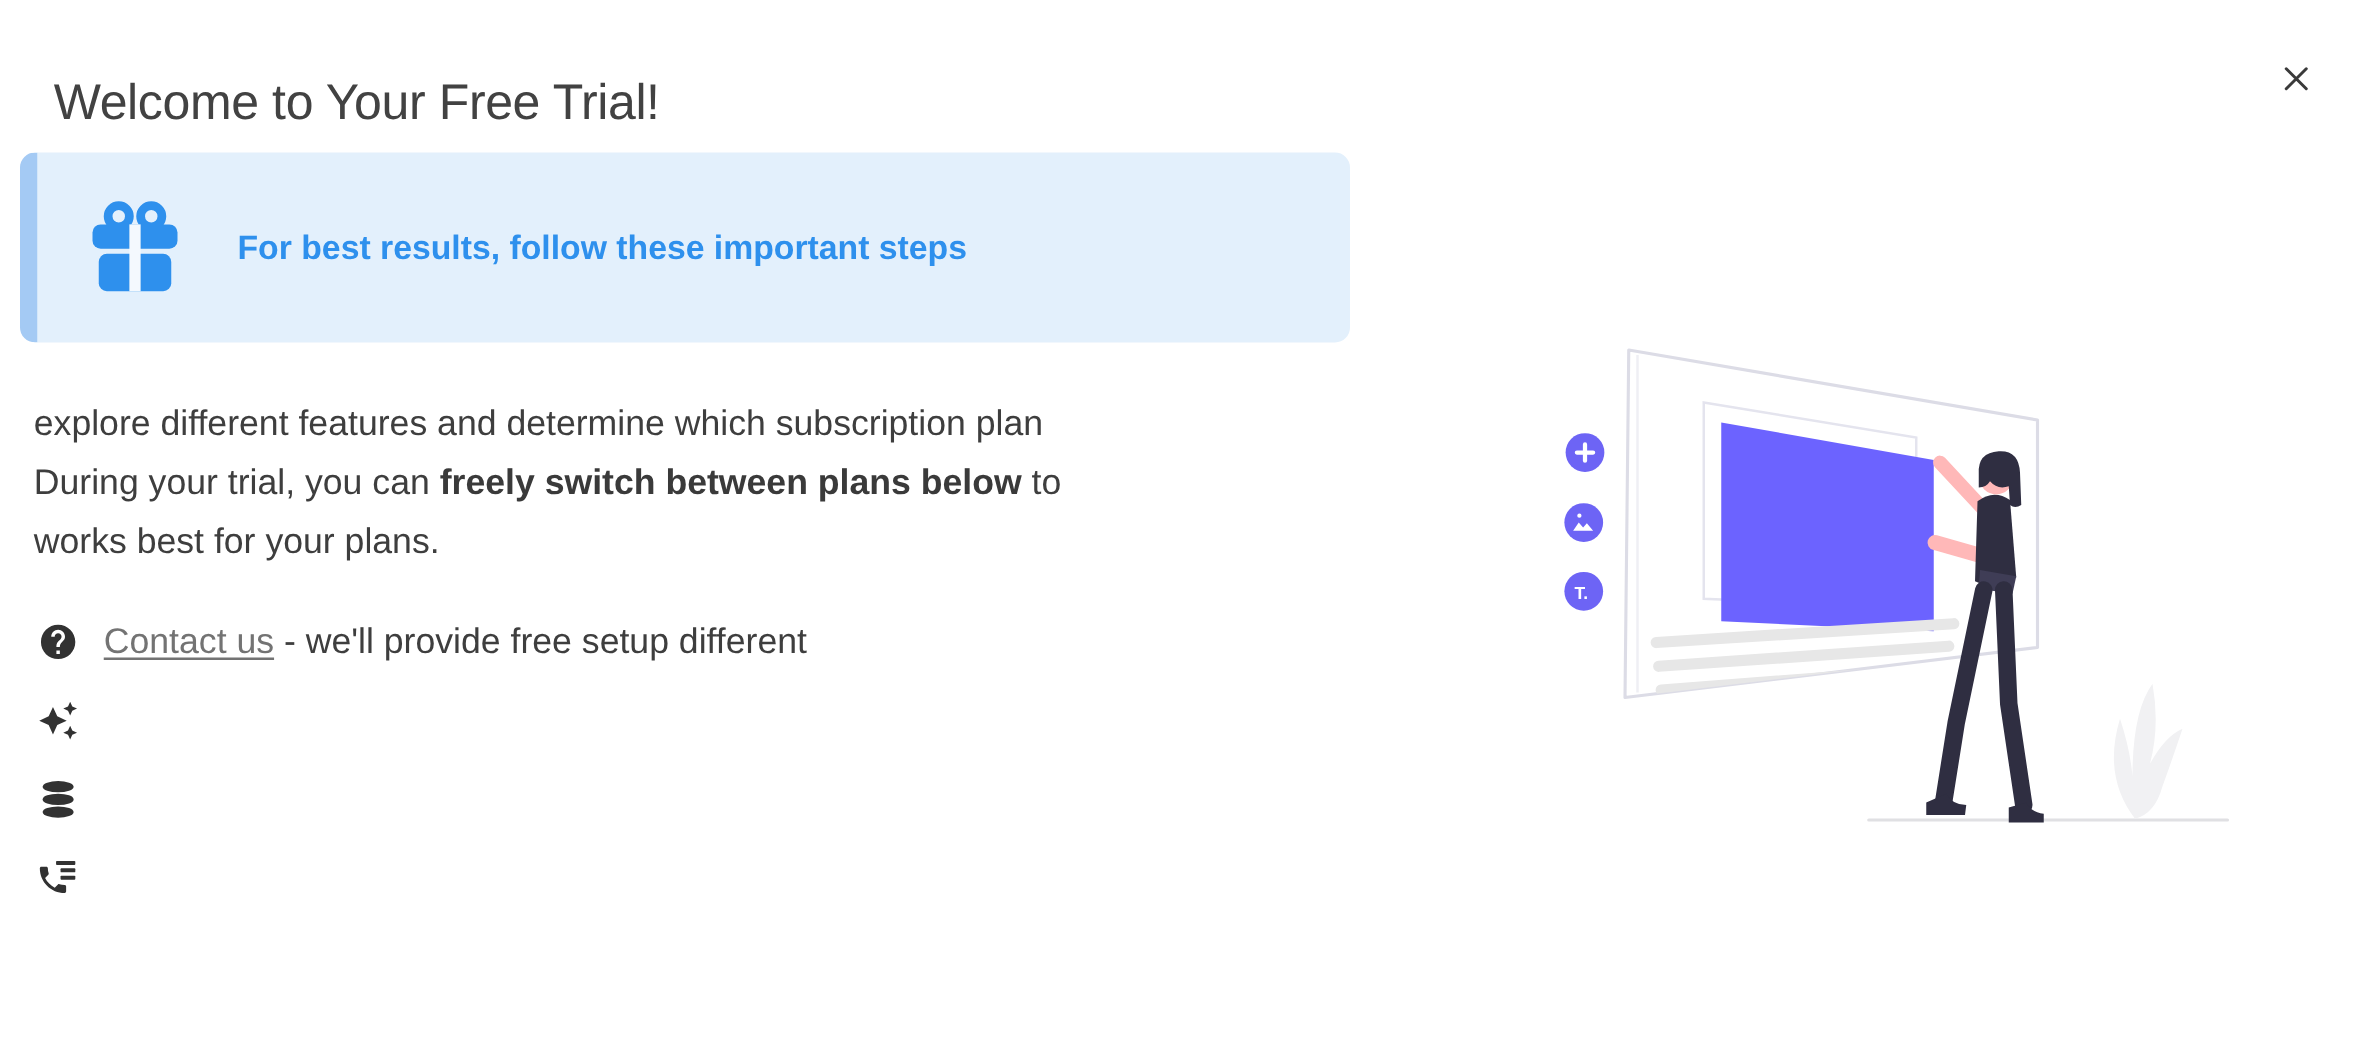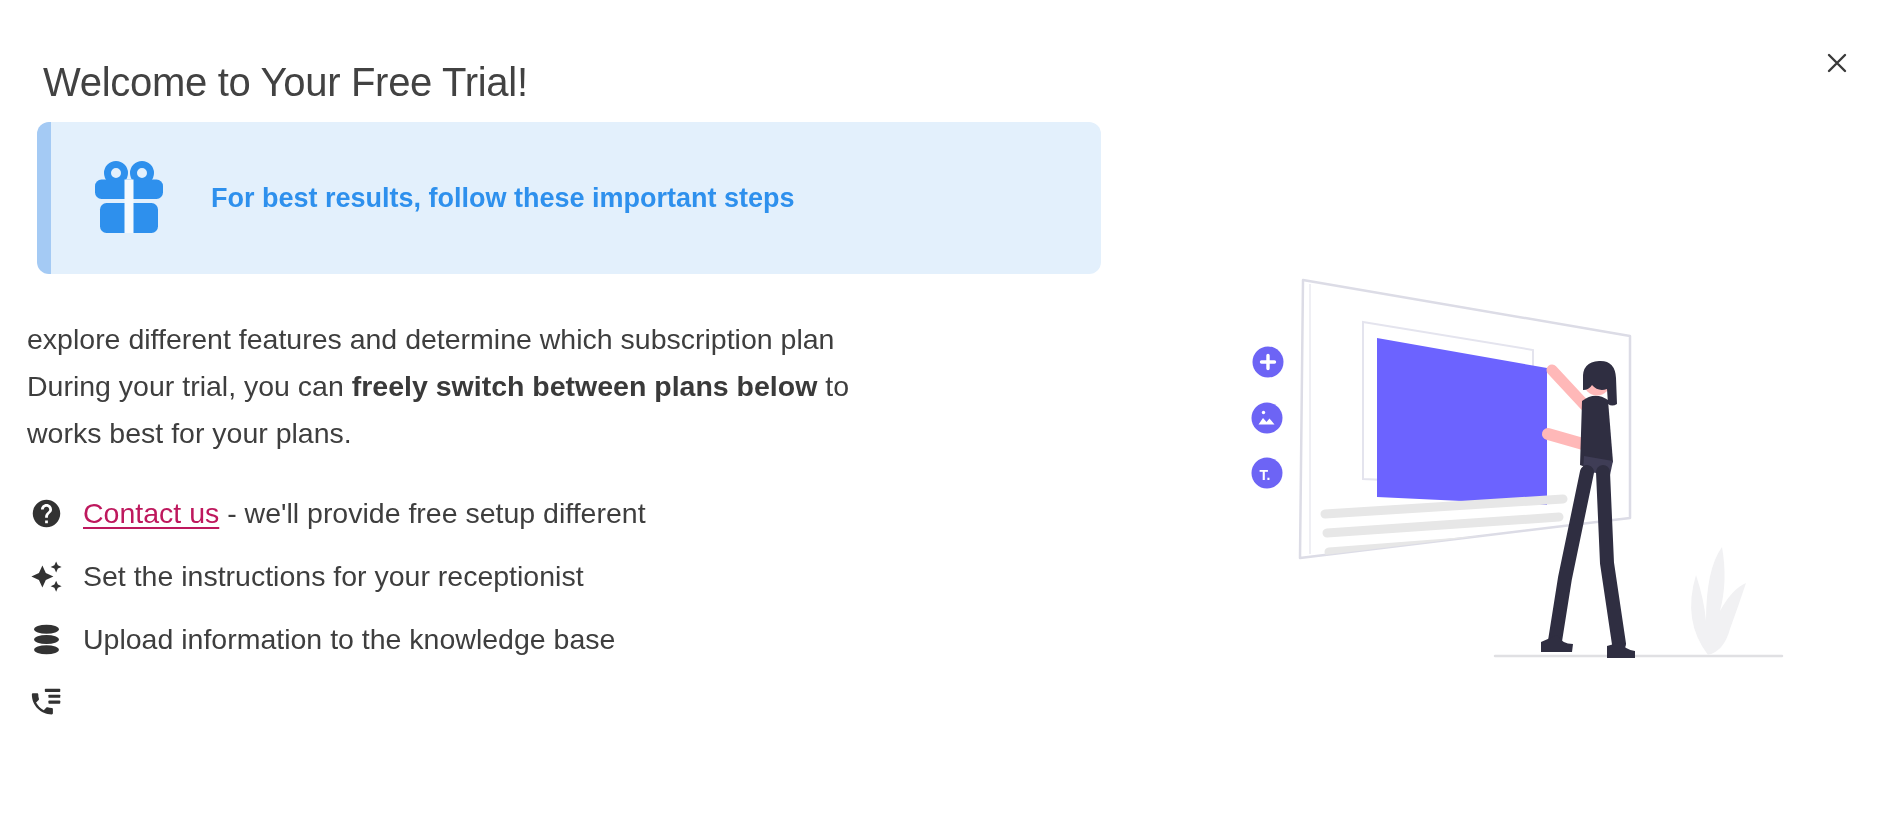--- a/index.html
+++ b/index.html
@@ -10,39 +10,39 @@
   .title{
     position:absolute;left:27px;top:44px;margin:16px;
     font-size:40px;font-weight:400;color:#424242;letter-spacing:-0.3px;
   }
   .close-btn{
     position:absolute;left:1816px;top:42px;width:42px;height:42px;
     background:none;border:none;cursor:pointer;padding:0;
     display:flex;align-items:center;justify-content:center;
   }
   .banner{
-    position:absolute;left:37px;top:122px;width:1064px;height:152px;
+    position:absolute;left:16px;top:122px;width:1064px;height:152px;
     box-sizing:border-box;background:#e3f0fc;border-left:14px solid #a4caf4;
     border-radius:12px;display:flex;align-items:center;padding-left:38px;gap:42px;
   }
   .banner-icon{width:80px;height:80px;flex:0 0 auto;display:block;}
   .banner-text{font-size:27px;font-weight:700;color:#2e90ed;}
   .intro{
     position:absolute;left:27px;top:316px;width:1100px;
     font-size:28.5px;line-height:47px;color:#3e3e3e;
   }
   .intro-line b{font-weight:700;color:#3a3a3a;}
   .steps{
     position:absolute;left:30px;top:482px;margin:0;padding:0;list-style:none;width:1100px;
   }
   .step{display:flex;align-items:center;height:63px;gap:20px;}
   .step-icon{width:33px;height:33px;flex:0 0 auto;display:flex;align-items:center;justify-content:center;}
   .step-icon svg{width:33px;height:33px;fill:#323232;}
   .step-text{font-size:28.5px;color:#3e3e3e;white-space:nowrap;}
-  .step-link{color:#be185d;text-decoration:underline;text-underline-offset:4px;cursor:pointer;margin-top:16px;}
+  .step-link{color:#737373;text-decoration:underline;text-underline-offset:4px;cursor:pointer;margin-top:16px;}
   .illus{position:absolute;left:1245px;top:258px;width:560px;height:420px;}
 </style>
 </head>
 <body>
 
 <h1 class="title">Welcome to Your Free Trial!</h1>
 
 <button class="close-btn" aria-label="Close">
   <svg width="30" height="30" viewBox="0 0 30 30">
     <path d="M7 7 L23 23 M23 7 L7 23" stroke="#3a3a3a" stroke-width="2.4" stroke-linecap="round"></path>
@@ -78,32 +78,30 @@
     <span class="step-text"><a class="step-link">Contact us</a><span class="step-label"> - we'll provide free setup different</span></span>
   </li>
 
 
   <li class="step">
     <span class="step-icon">
         <svg viewBox="0 0 24 24">
           <path d="m19 9 1.25-2.75L23 5l-2.75-1.25L19 1l-1.25 2.75L15 5l2.75 1.25L19 9zm-7.5.5L9 4 6.5 9.5 1 12l5.5 2.5L9 20l2.5-5.5L17 12l-5.5-2.5zM19 15l-1.25 2.75L15 19l2.75 1.25L19 23l1.25-2.75L23 19l-2.75-1.25L19 15z"></path>
         </svg>
       </span>
-    <span class="step-text"><span class="step-label">Set the instructions for your receptionist</span></span>
   </li>
 
   <li class="step">
     <span class="step-icon">
         <svg viewBox="0 0 24 24">
           <ellipse cx="12" cy="4.6" rx="9" ry="3.3"></ellipse>
           <ellipse cx="12" cy="12" rx="9" ry="3.3"></ellipse>
           <ellipse cx="12" cy="19.4" rx="9" ry="3.3"></ellipse>
         </svg>
       </span>
-    <span class="step-text"><span class="step-label">Upload information to the knowledge base</span></span>
   </li>
 
   <li class="step">
     <span class="step-icon">
         <svg viewBox="0 0 24 24">
           <path transform="translate(-1.2,2.8) scale(0.85)" d="M6.62 10.79c1.44 2.83 3.76 5.14 6.59 6.59l2.2-2.2c.27-.27.67-.36 1.02-.24 1.12.37 2.33.57 3.57.57.55 0 1 .45 1 1V20c0 .55-.45 1-1 1-9.39 0-17-7.61-17-17 0-.55.45-1 1-1h3.5c.55 0 1 .45 1 1 0 1.25.2 2.45.57 3.57.11.35.03.74-.25 1.02l-2.2 2.2z"></path>
           <rect x="10.8" y="2" width="11.2" height="2.3" rx="0.5"></rect>
           <rect x="13.4" y="6.3" width="8.6" height="2.3" rx="0.5"></rect>
           <rect x="13.4" y="10.6" width="8.6" height="2.3" rx="0.5"></rect>
         </svg>

